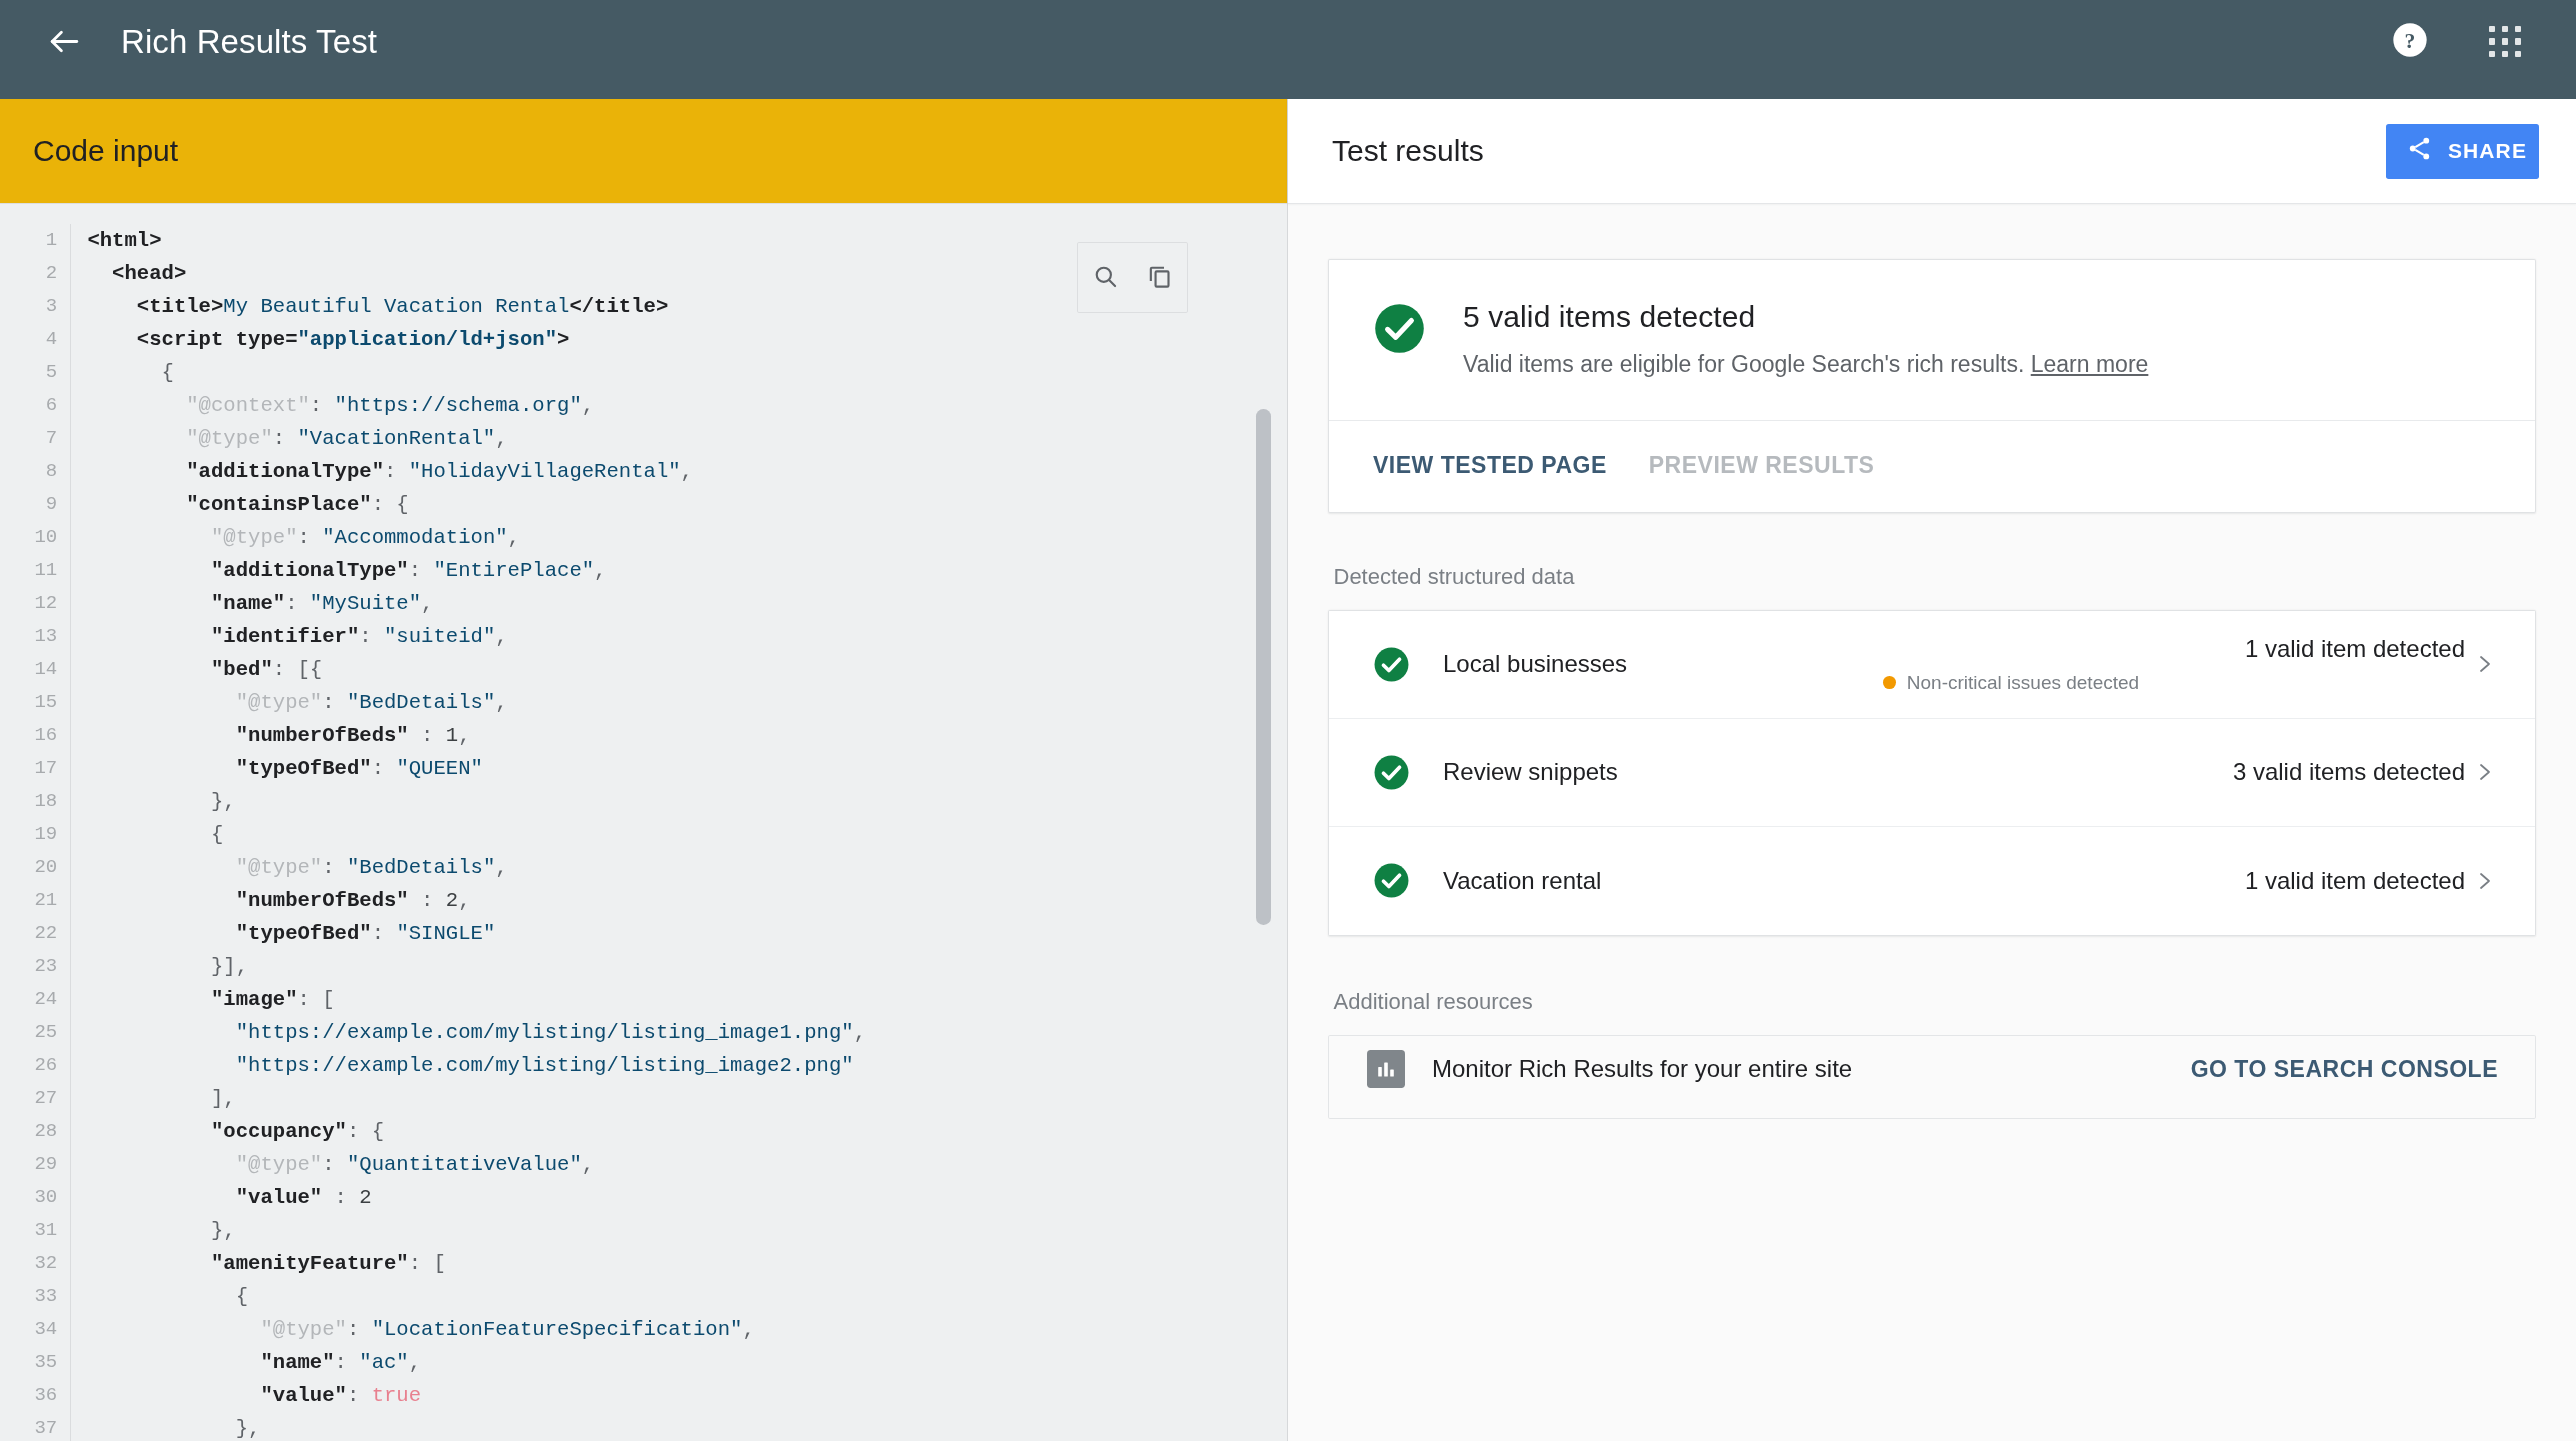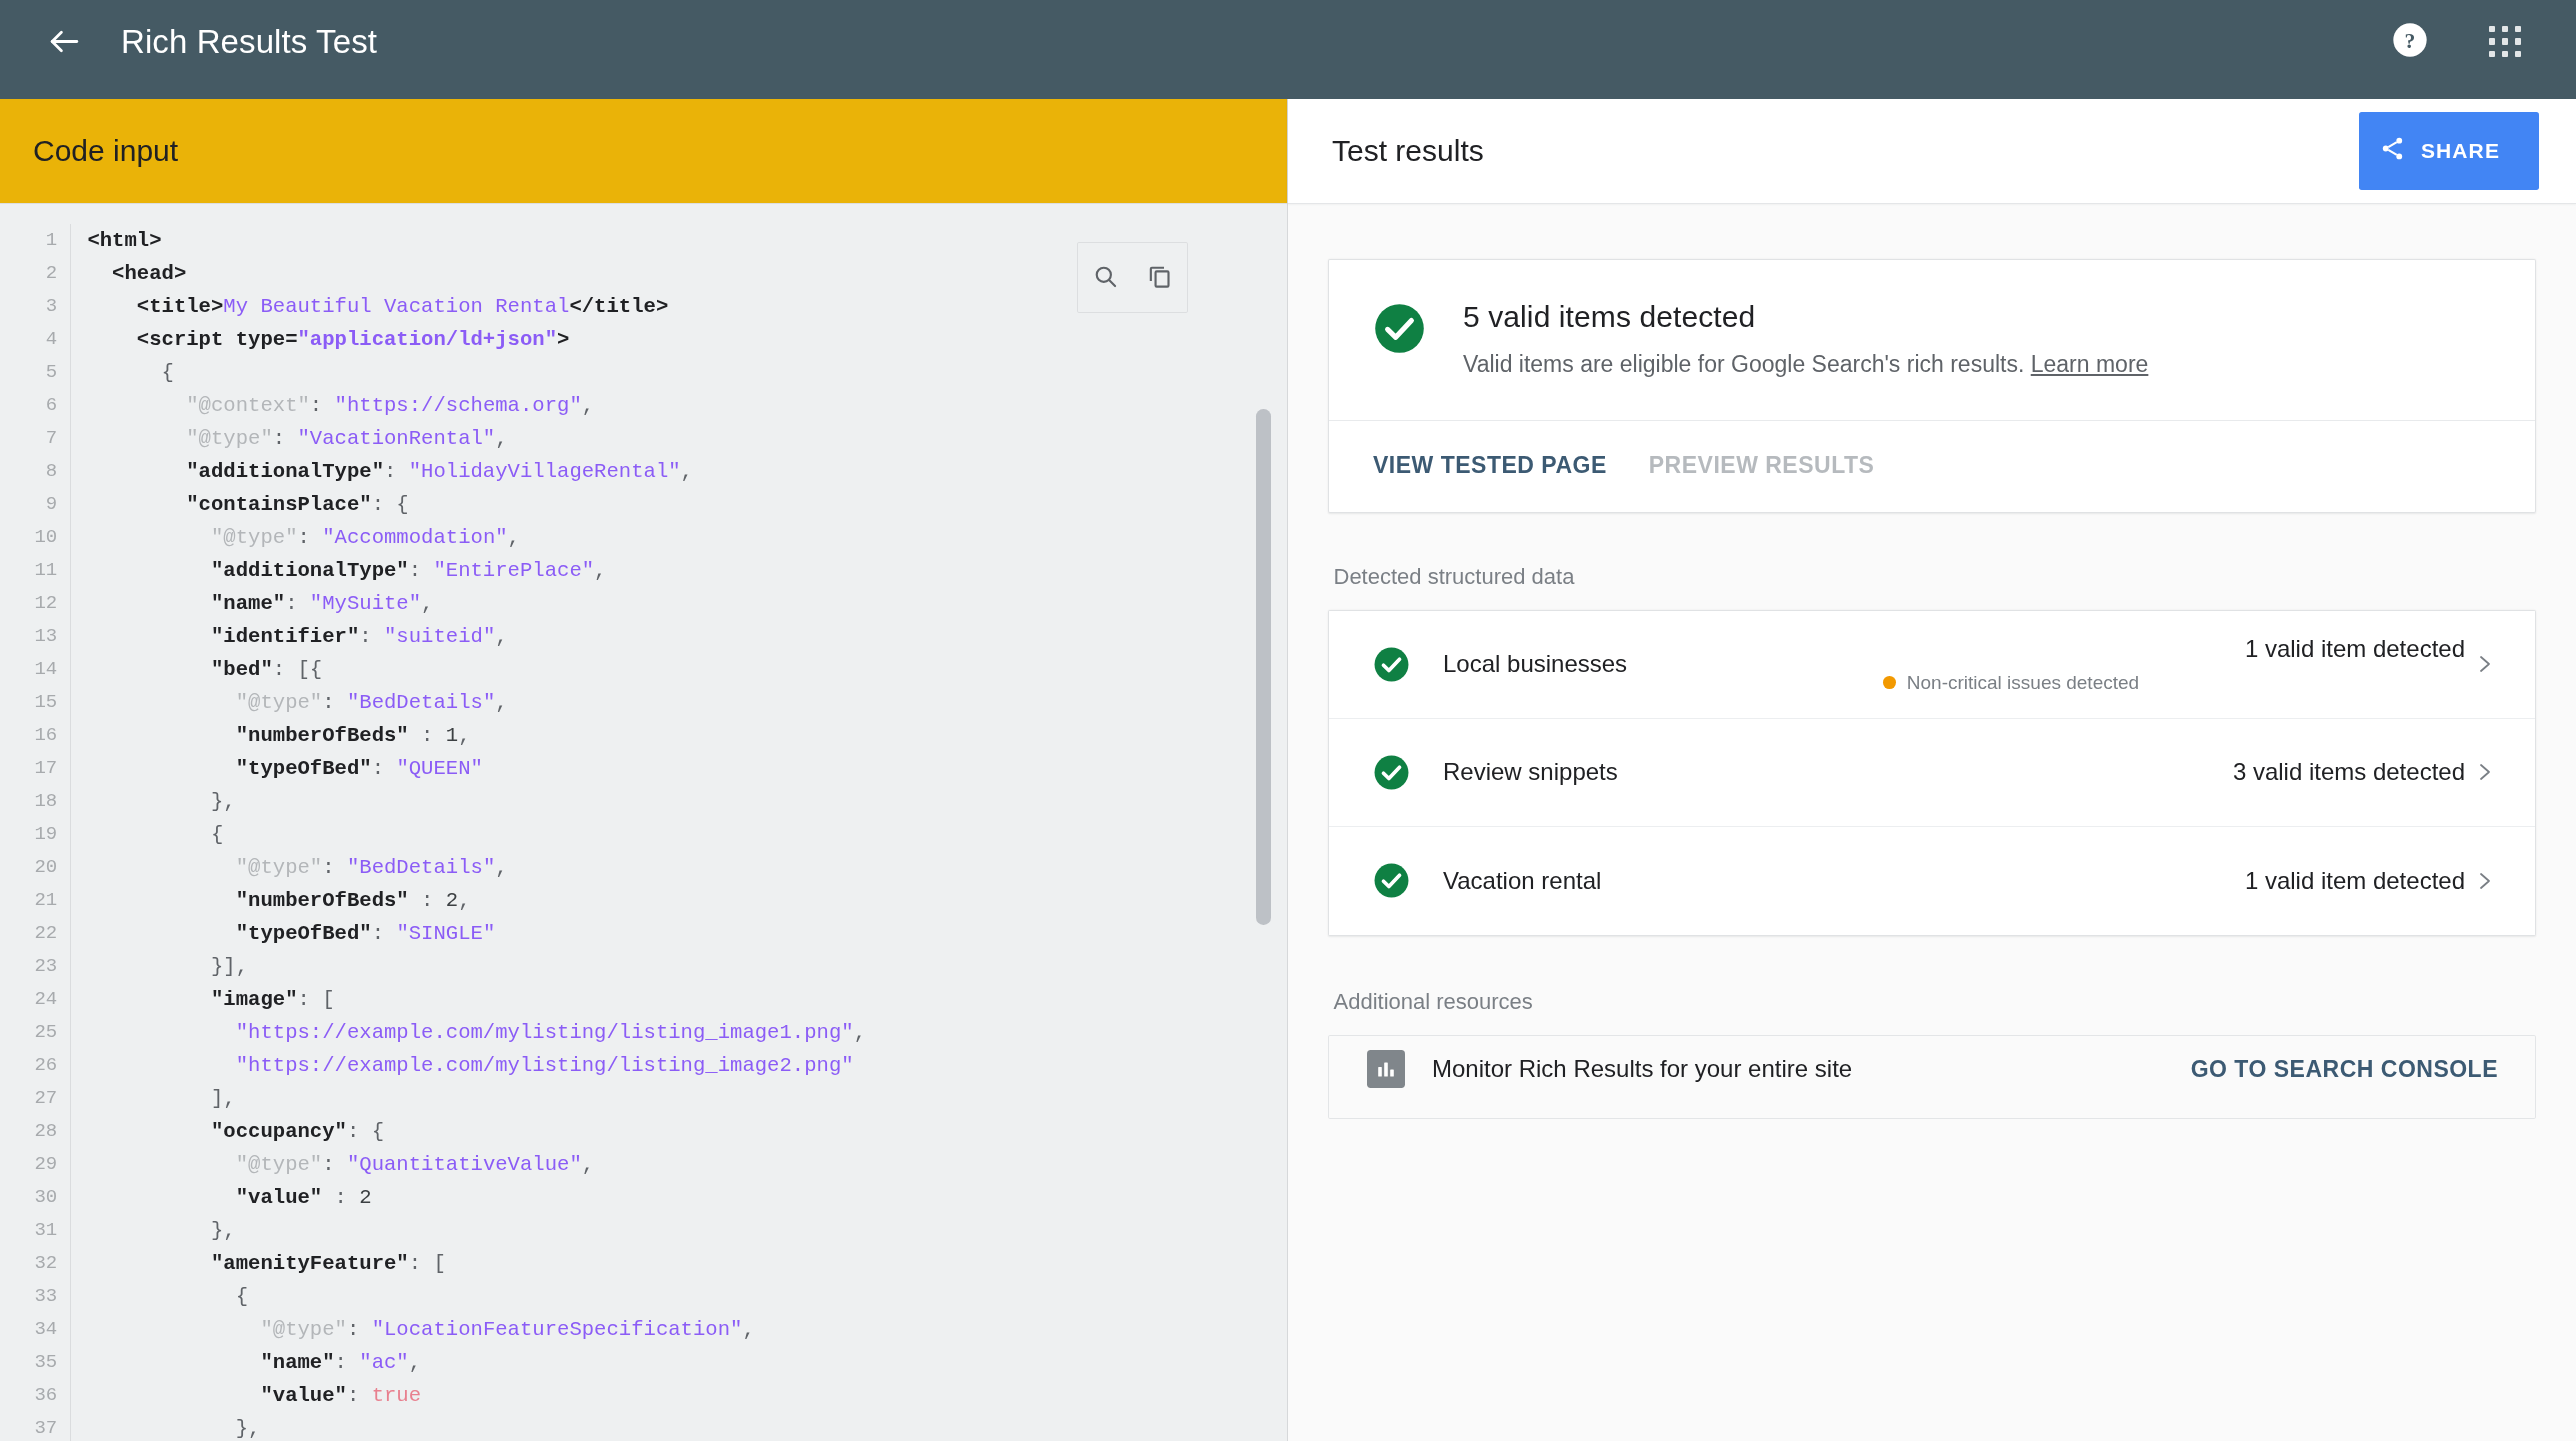--- a/index.html
+++ b/index.html
@@ -117,21 +117,21 @@
     font-size: 20.6px;
     line-height: 33px;
     white-space: pre;
     overflow: hidden;
     color: #3c4043;
   }
   .code-lines div { height: 33px; }
   .tk-tag    { color: #202124; font-weight: bold; }
   .tk-key    { color: #202124; font-weight: bold; }
   .tk-dim    { color: #b3b6b9; }
-  .tk-str    { color: #8b5cf6; }
+  .tk-str    { color: #0c4a6e; }
   .tk-punct  { color: #5f6368; }
   .tk-num    { color: #3c4043; }
   .tk-bool   { color: #e8808f; }
 
   
   .code-tools {
     position: absolute;
     top: 38px;
     right: 99px;
     width: 111px;
@@ -194,22 +194,22 @@
     font-size: 30px;
     font-weight: 400;
     color: #202124;
   }
   .rh-spacer { flex: 1 1 auto; }
   .share-btn {
     background: #4285f4;
     color: #ffffff;
     border: none;
     border-radius: 2.7px;
-    height: 78px;
-    padding: 0 39px 0 20px;
+    height: 55px;
+    padding: 0 12px 0 20px;
     display: flex;
     align-items: center;
     gap: 14.6px;
     font-size: 21px;
     font-weight: 600;
     letter-spacing: 1.1px;
     cursor: pointer;
     font-family: "Liberation Sans", sans-serif;
   }
 

